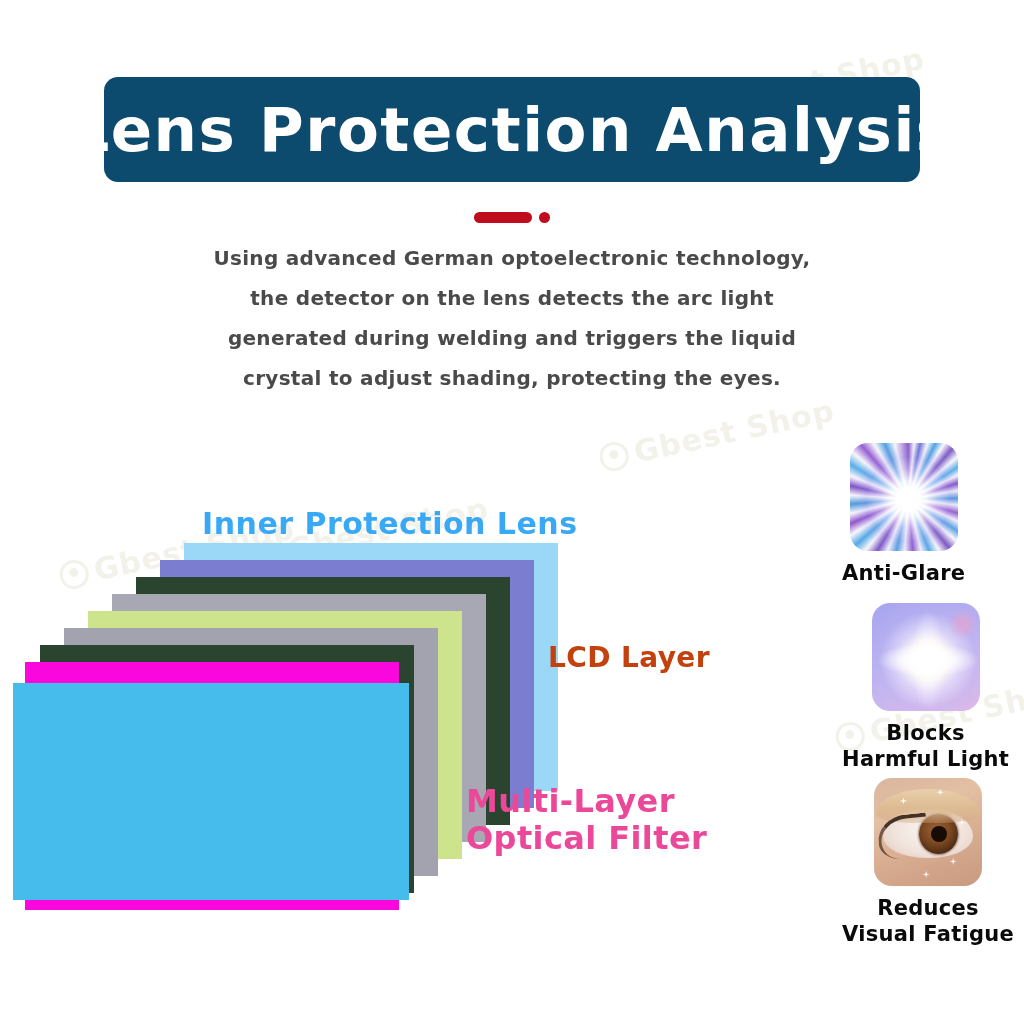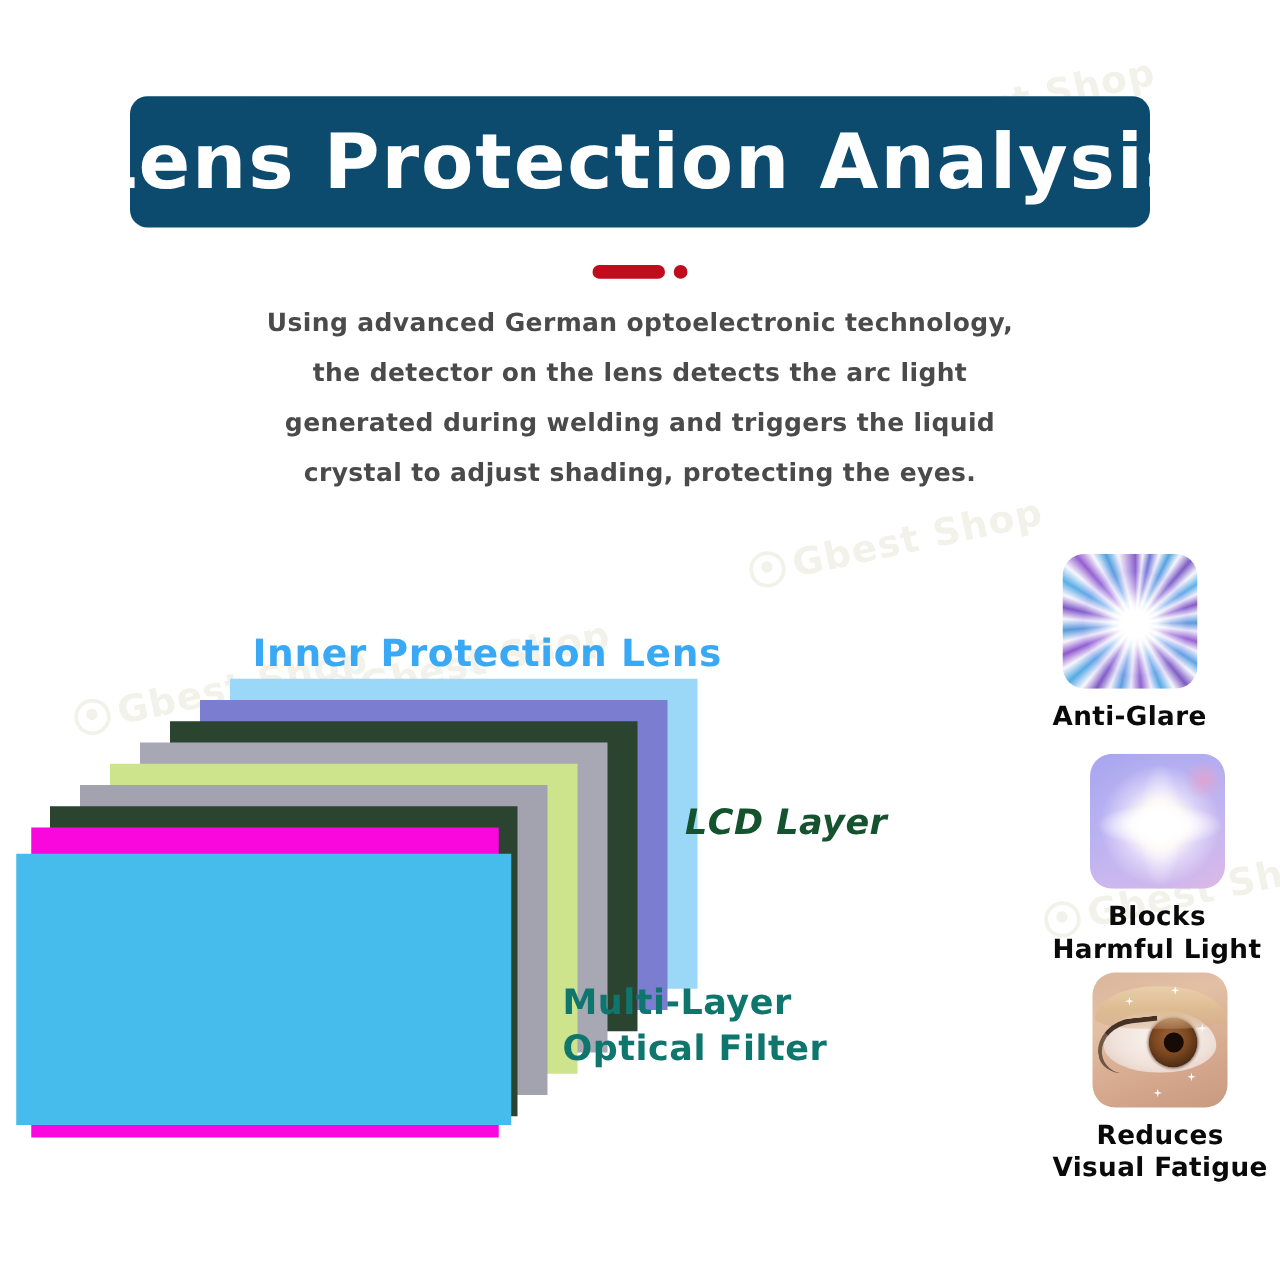--- a/index.html
+++ b/index.html
@@ -173,35 +173,34 @@
     white-space: nowrap;
     text-align: center;
   }
 
   #lcd-label {
     position: absolute;
     left: 548px;
     top: 151px;
     font-size: 28px;
     font-weight: bold;
-    color: #14532d;
+    color: #c2410c;
     letter-spacing: 0.4px;
     font-family: "DejaVu Sans", sans-serif;
     white-space: nowrap;
     z-index: 6;
-    font-style: italic;
   }
 
   #multilayer-label {
     position: absolute;
-    left: 450px;
+    left: 466px;
     top: 293px;
-    font-size: 28px;
-    font-weight: bold;
-    color: #0f766e;
+    font-size: 32px;
+    font-weight: bold;
+    color: #ec4899;
     letter-spacing: 0.4px;
     line-height: 37px;
     font-family: "DejaVu Sans", sans-serif;
     white-space: nowrap;
     z-index: 6;
   }
 
   
   #features {
     position: absolute;

